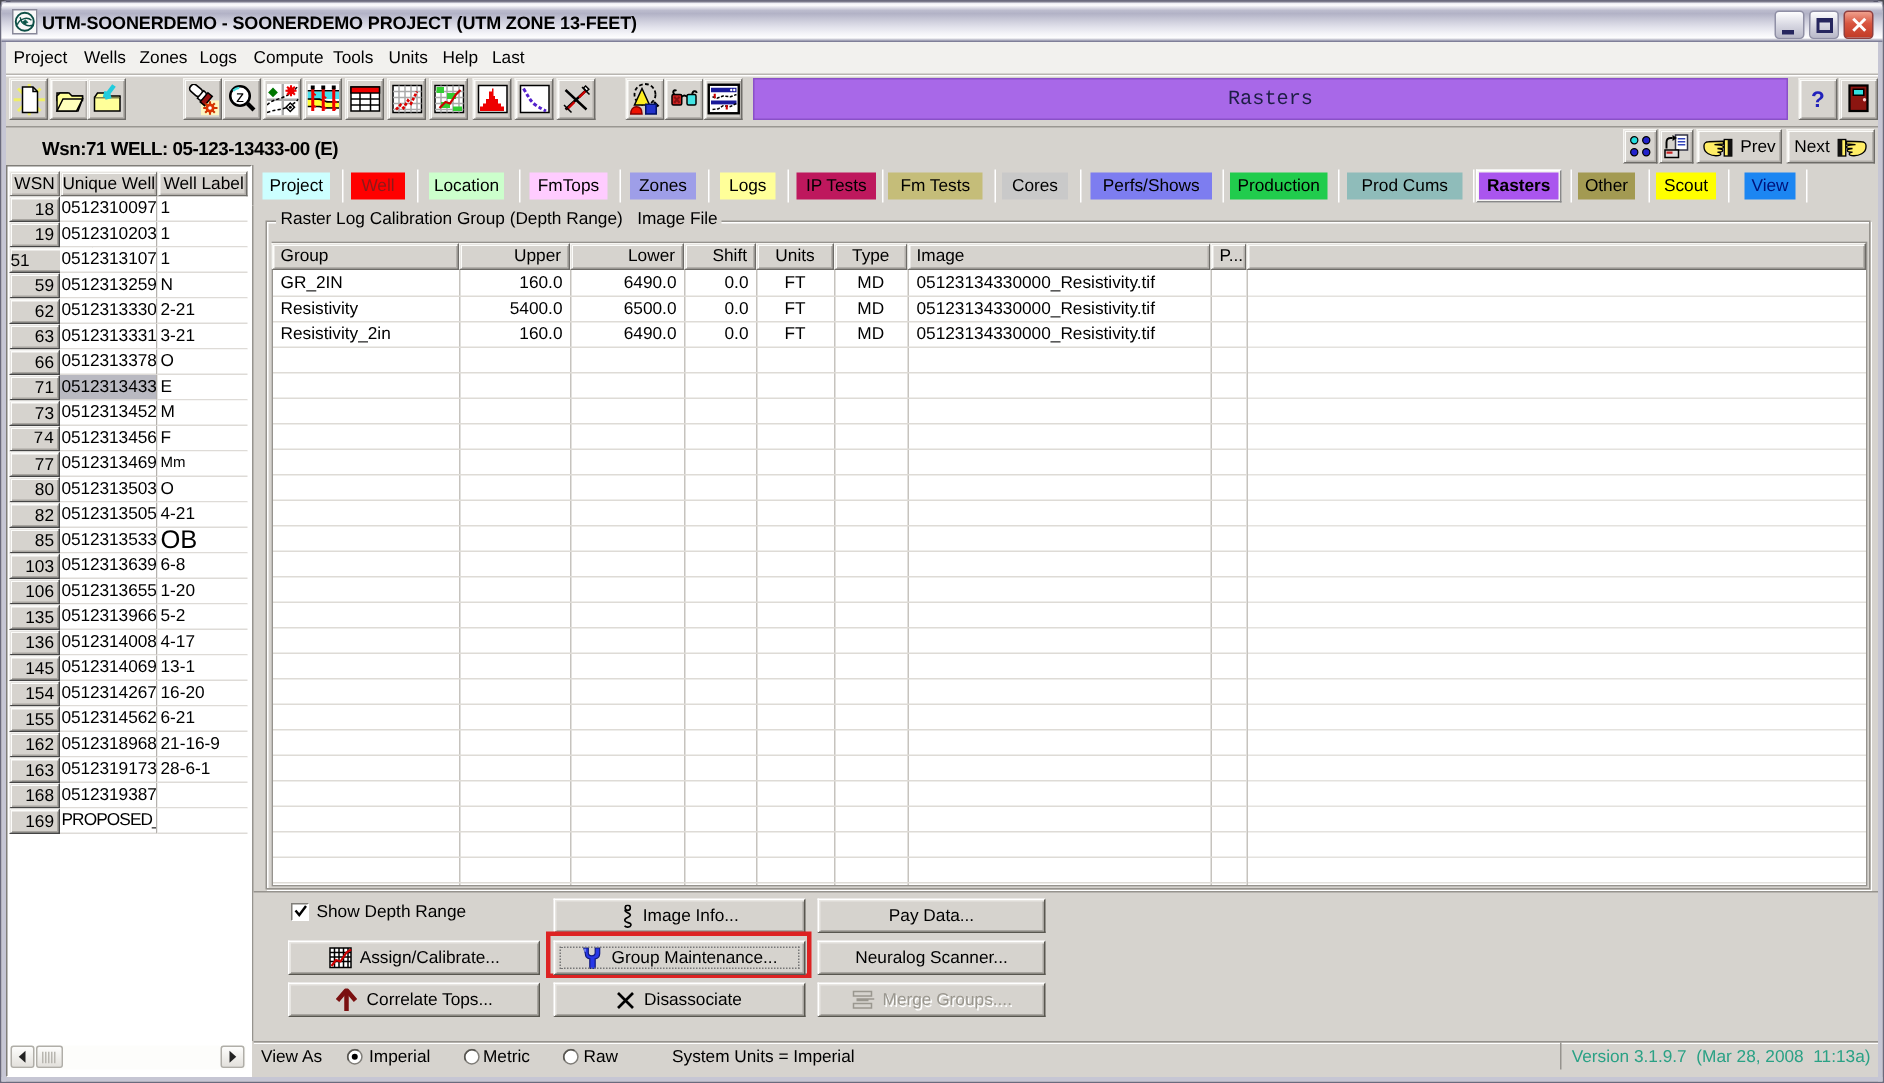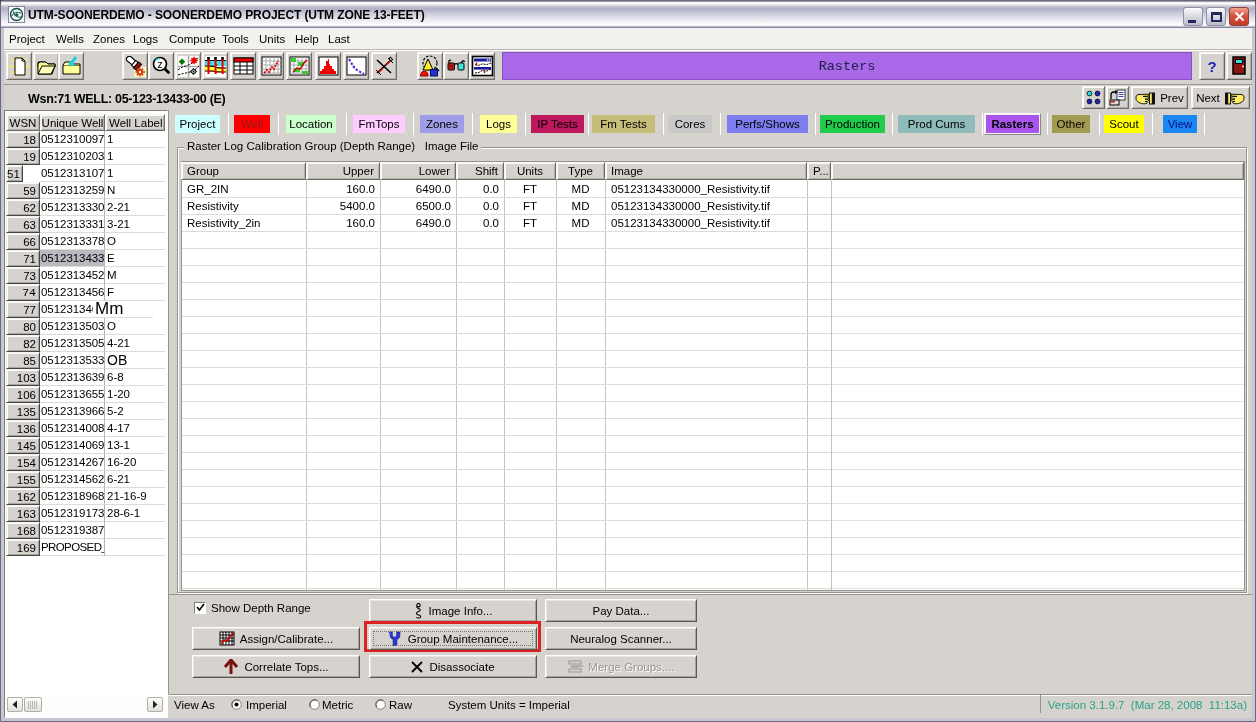--- a/index.html
+++ b/index.html
@@ -278,21 +278,21 @@
 <div class="abs sunken" style="left:4px;top:110px;width:164px;height:608px;background:#fff;"></div>
 <div class="abs raised" style="left:6px;top:114px;width:34px;height:17px;background:#d6d3ce;display:flex;align-items:center;justify-content:center;font-size:11.5px;white-space:nowrap;overflow:hidden;">WSN</div>
 <div class="abs raised" style="left:40px;top:114px;width:65px;height:17px;background:#d6d3ce;display:flex;align-items:center;justify-content:center;font-size:11.5px;white-space:nowrap;overflow:hidden;">Unique Well</div>
 <div class="abs raised" style="left:105px;top:114px;width:60px;height:17px;background:#d6d3ce;display:flex;align-items:center;justify-content:flex-start;font-size:11.5px;white-space:nowrap;overflow:hidden;padding-left:3px;">Well Label</div>
 <div class="abs wsncell" style="left:6px;top:131px;width:34px;height:17px;background:#d6d3ce;font-size:11.5px;text-align:right;padding-right:3px;line-height:16px;">18</div>
 <div class="abs" style="left:40px;top:131px;width:65px;height:17px;background:#fff;border-right:1px solid #b5b2ae;border-bottom:1px solid #dedbd7;font-size:11.5px;line-height:16px;padding-left:1px;overflow:hidden;white-space:nowrap;letter-spacing:-0.05px;">05123100970</div>
 <div class="abs" style="left:105px;top:131px;width:60px;height:17px;background:#fff;border-bottom:1px solid #dedbd7;font-size:11.5px;line-height:16px;padding-left:2px;">1</div>
 <div class="abs wsncell" style="left:6px;top:148px;width:34px;height:17px;background:#d6d3ce;font-size:11.5px;text-align:right;padding-right:3px;line-height:16px;">19</div>
 <div class="abs" style="left:40px;top:148px;width:65px;height:17px;background:#fff;border-right:1px solid #b5b2ae;border-bottom:1px solid #dedbd7;font-size:11.5px;line-height:16px;padding-left:1px;overflow:hidden;white-space:nowrap;letter-spacing:-0.05px;">05123102030</div>
 <div class="abs" style="left:105px;top:148px;width:60px;height:17px;background:#fff;border-bottom:1px solid #dedbd7;font-size:11.5px;line-height:16px;padding-left:2px;">1</div>
-<div class="abs wsncell" style="left:6px;top:165px;width:17px;height:17px;background:#d6d3ce;font-size:11.5px;text-align:center;padding-right:3px;line-height:16px;">51</div>
+<div class="abs wsncell" style="left:6px;top:165px;width:56px;height:17px;background:#d6d3ce;font-size:11.5px;text-align:left;padding-right:3px;line-height:16px;">51</div>
 <div class="abs" style="left:40px;top:165px;width:65px;height:17px;background:#fff;border-right:1px solid #b5b2ae;border-bottom:1px solid #dedbd7;font-size:11.5px;line-height:16px;padding-left:1px;overflow:hidden;white-space:nowrap;letter-spacing:-0.05px;">05123131070</div>
 <div class="abs" style="left:105px;top:165px;width:60px;height:17px;background:#fff;border-bottom:1px solid #dedbd7;font-size:11.5px;line-height:16px;padding-left:2px;">1</div>
 <div class="abs wsncell" style="left:6px;top:182px;width:34px;height:17px;background:#d6d3ce;font-size:11.5px;text-align:right;padding-right:3px;line-height:16px;">59</div>
 <div class="abs" style="left:40px;top:182px;width:65px;height:17px;background:#fff;border-right:1px solid #b5b2ae;border-bottom:1px solid #dedbd7;font-size:11.5px;line-height:16px;padding-left:1px;overflow:hidden;white-space:nowrap;letter-spacing:-0.05px;">05123132590</div>
 <div class="abs" style="left:105px;top:182px;width:60px;height:17px;background:#fff;border-bottom:1px solid #dedbd7;font-size:11.5px;line-height:16px;padding-left:2px;">N</div>
 <div class="abs wsncell" style="left:6px;top:199px;width:34px;height:17px;background:#d6d3ce;font-size:11.5px;text-align:right;padding-right:3px;line-height:16px;">62</div>
 <div class="abs" style="left:40px;top:199px;width:65px;height:17px;background:#fff;border-right:1px solid #b5b2ae;border-bottom:1px solid #dedbd7;font-size:11.5px;line-height:16px;padding-left:1px;overflow:hidden;white-space:nowrap;letter-spacing:-0.05px;">05123133300</div>
 <div class="abs" style="left:105px;top:199px;width:60px;height:17px;background:#fff;border-bottom:1px solid #dedbd7;font-size:11.5px;line-height:16px;padding-left:2px;">2-21</div>
 <div class="abs wsncell" style="left:6px;top:216px;width:34px;height:17px;background:#d6d3ce;font-size:11.5px;text-align:right;padding-right:3px;line-height:16px;">63</div>
 <div class="abs" style="left:40px;top:216px;width:65px;height:17px;background:#fff;border-right:1px solid #b5b2ae;border-bottom:1px solid #dedbd7;font-size:11.5px;line-height:16px;padding-left:1px;overflow:hidden;white-space:nowrap;letter-spacing:-0.05px;">05123133310</div>
@@ -304,30 +304,30 @@
 <div class="abs" style="left:40px;top:250px;width:65px;height:17px;background:#b9b9c1;border-right:1px solid #b5b2ae;border-bottom:1px solid #dedbd7;font-size:11.5px;line-height:16px;padding-left:1px;overflow:hidden;white-space:nowrap;letter-spacing:-0.05px;">05123134330</div>
 <div class="abs" style="left:105px;top:250px;width:60px;height:17px;background:#fff;border-bottom:1px solid #dedbd7;font-size:11.5px;line-height:16px;padding-left:2px;">E</div>
 <div class="abs wsncell" style="left:6px;top:267px;width:34px;height:17px;background:#d6d3ce;font-size:11.5px;text-align:right;padding-right:3px;line-height:16px;">73</div>
 <div class="abs" style="left:40px;top:267px;width:65px;height:17px;background:#fff;border-right:1px solid #b5b2ae;border-bottom:1px solid #dedbd7;font-size:11.5px;line-height:16px;padding-left:1px;overflow:hidden;white-space:nowrap;letter-spacing:-0.05px;">05123134520</div>
 <div class="abs" style="left:105px;top:267px;width:60px;height:17px;background:#fff;border-bottom:1px solid #dedbd7;font-size:11.5px;line-height:16px;padding-left:2px;">M</div>
 <div class="abs wsncell" style="left:6px;top:284px;width:34px;height:17px;background:#d6d3ce;font-size:11.5px;text-align:right;padding-right:3px;line-height:16px;font-family:Liberation Mono, monospace;">74</div>
 <div class="abs" style="left:40px;top:284px;width:65px;height:17px;background:#fff;border-right:1px solid #b5b2ae;border-bottom:1px solid #dedbd7;font-size:11.5px;line-height:16px;padding-left:1px;overflow:hidden;white-space:nowrap;letter-spacing:-0.05px;">05123134560</div>
 <div class="abs" style="left:105px;top:284px;width:60px;height:17px;background:#fff;border-bottom:1px solid #dedbd7;font-size:11.5px;line-height:16px;padding-left:2px;">F</div>
 <div class="abs wsncell" style="left:6px;top:301px;width:34px;height:17px;background:#d6d3ce;font-size:11.5px;text-align:right;padding-right:3px;line-height:16px;">77</div>
 <div class="abs" style="left:40px;top:301px;width:65px;height:17px;background:#fff;border-right:1px solid #b5b2ae;border-bottom:1px solid #dedbd7;font-size:11.5px;line-height:16px;padding-left:1px;overflow:hidden;white-space:nowrap;letter-spacing:-0.05px;">05123134690</div>
-<div class="abs" style="left:93px;top:301px;width:60px;height:17px;background:#fff;border-bottom:1px solid #dedbd7;font-size:17px;line-height:16px;padding-left:2px;">Mm</div>
+<div class="abs" style="left:105px;top:301px;width:60px;height:17px;background:#fff;border-bottom:1px solid #dedbd7;font-size:10px;line-height:16px;padding-left:2px;">Mm</div>
 <div class="abs wsncell" style="left:6px;top:318px;width:34px;height:17px;background:#d6d3ce;font-size:11.5px;text-align:right;padding-right:3px;line-height:16px;">80</div>
 <div class="abs" style="left:40px;top:318px;width:65px;height:17px;background:#fff;border-right:1px solid #b5b2ae;border-bottom:1px solid #dedbd7;font-size:11.5px;line-height:16px;padding-left:1px;overflow:hidden;white-space:nowrap;letter-spacing:-0.05px;">05123135030</div>
 <div class="abs" style="left:105px;top:318px;width:60px;height:17px;background:#fff;border-bottom:1px solid #dedbd7;font-size:11.5px;line-height:16px;padding-left:2px;">O</div>
 <div class="abs wsncell" style="left:6px;top:335px;width:34px;height:17px;background:#d6d3ce;font-size:11.5px;text-align:right;padding-right:3px;line-height:16px;">82</div>
 <div class="abs" style="left:40px;top:335px;width:65px;height:17px;background:#fff;border-right:1px solid #b5b2ae;border-bottom:1px solid #dedbd7;font-size:11.5px;line-height:16px;padding-left:1px;overflow:hidden;white-space:nowrap;letter-spacing:-0.05px;">05123135050</div>
 <div class="abs" style="left:105px;top:335px;width:60px;height:17px;background:#fff;border-bottom:1px solid #dedbd7;font-size:11.5px;line-height:16px;padding-left:2px;">4-21</div>
 <div class="abs wsncell" style="left:6px;top:352px;width:34px;height:17px;background:#d6d3ce;font-size:11.5px;text-align:right;padding-right:3px;line-height:16px;">85</div>
 <div class="abs" style="left:40px;top:352px;width:65px;height:17px;background:#fff;border-right:1px solid #b5b2ae;border-bottom:1px solid #dedbd7;font-size:11.5px;line-height:16px;padding-left:1px;overflow:hidden;white-space:nowrap;letter-spacing:-0.05px;">05123135330</div>
-<div class="abs" style="left:105px;top:352px;width:60px;height:17px;background:#fff;border-bottom:1px solid #dedbd7;font-size:14px;line-height:16px;padding-left:2px;">OB</div>
+<div class="abs" style="left:105px;top:352px;width:60px;height:17px;background:#fff;border-bottom:1px solid #dedbd7;font-size:17px;line-height:16px;padding-left:2px;">OB</div>
 <div class="abs wsncell" style="left:6px;top:369px;width:34px;height:17px;background:#d6d3ce;font-size:11.5px;text-align:right;padding-right:3px;line-height:16px;">103</div>
 <div class="abs" style="left:40px;top:369px;width:65px;height:17px;background:#fff;border-right:1px solid #b5b2ae;border-bottom:1px solid #dedbd7;font-size:11.5px;line-height:16px;padding-left:1px;overflow:hidden;white-space:nowrap;letter-spacing:-0.05px;">05123136390</div>
 <div class="abs" style="left:105px;top:369px;width:60px;height:17px;background:#fff;border-bottom:1px solid #dedbd7;font-size:11.5px;line-height:16px;padding-left:2px;">6-8</div>
 <div class="abs wsncell" style="left:6px;top:386px;width:34px;height:17px;background:#d6d3ce;font-size:11.5px;text-align:right;padding-right:3px;line-height:16px;">106</div>
 <div class="abs" style="left:40px;top:386px;width:65px;height:17px;background:#fff;border-right:1px solid #b5b2ae;border-bottom:1px solid #dedbd7;font-size:11.5px;line-height:16px;padding-left:1px;overflow:hidden;white-space:nowrap;letter-spacing:-0.05px;">05123136550</div>
 <div class="abs" style="left:105px;top:386px;width:60px;height:17px;background:#fff;border-bottom:1px solid #dedbd7;font-size:11.5px;line-height:16px;padding-left:2px;">1-20</div>
 <div class="abs wsncell" style="left:6px;top:403px;width:34px;height:17px;background:#d6d3ce;font-size:11.5px;text-align:right;padding-right:3px;line-height:16px;">135</div>
 <div class="abs" style="left:40px;top:403px;width:65px;height:17px;background:#fff;border-right:1px solid #b5b2ae;border-bottom:1px solid #dedbd7;font-size:11.5px;line-height:16px;padding-left:1px;overflow:hidden;white-space:nowrap;letter-spacing:-0.05px;">05123139660</div>
 <div class="abs" style="left:105px;top:403px;width:60px;height:17px;background:#fff;border-bottom:1px solid #dedbd7;font-size:11.5px;line-height:16px;padding-left:2px;">5-2</div>
 <div class="abs wsncell" style="left:6px;top:420px;width:34px;height:17px;background:#d6d3ce;font-size:11.5px;text-align:right;padding-right:3px;line-height:16px;">136</div>

